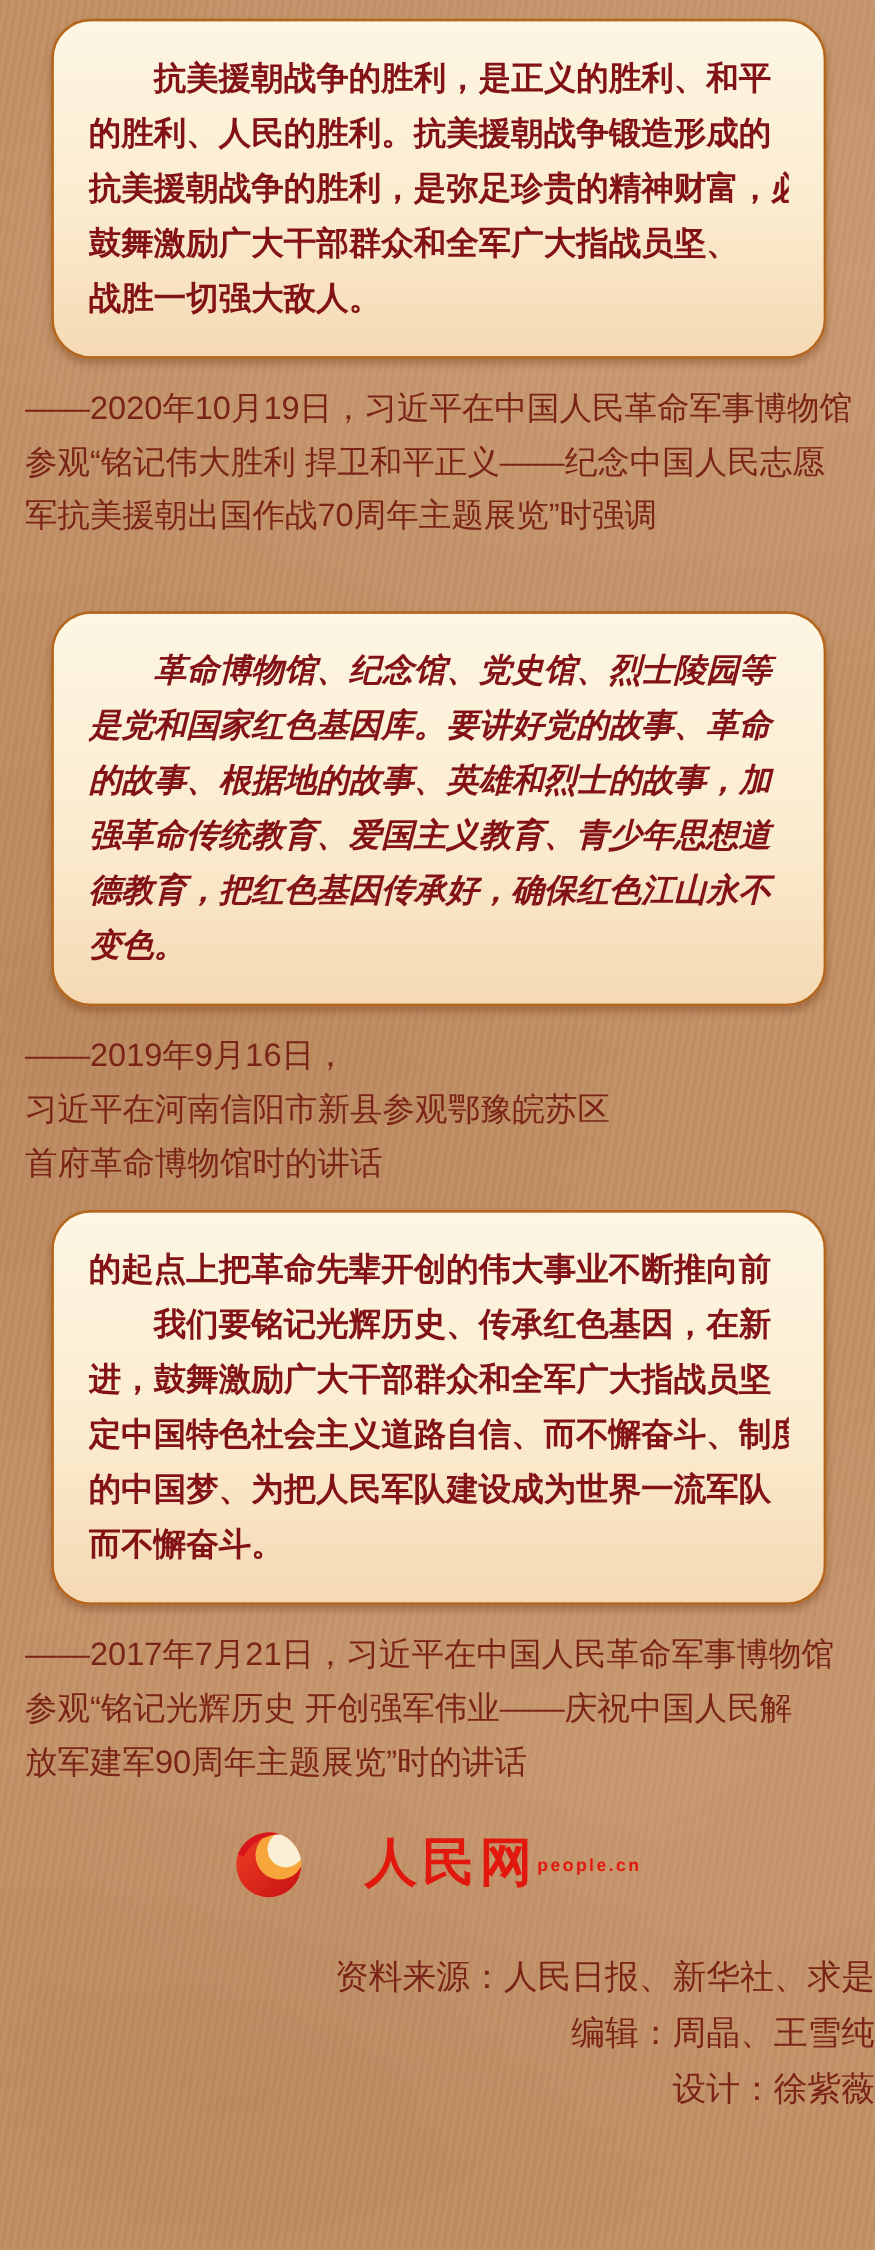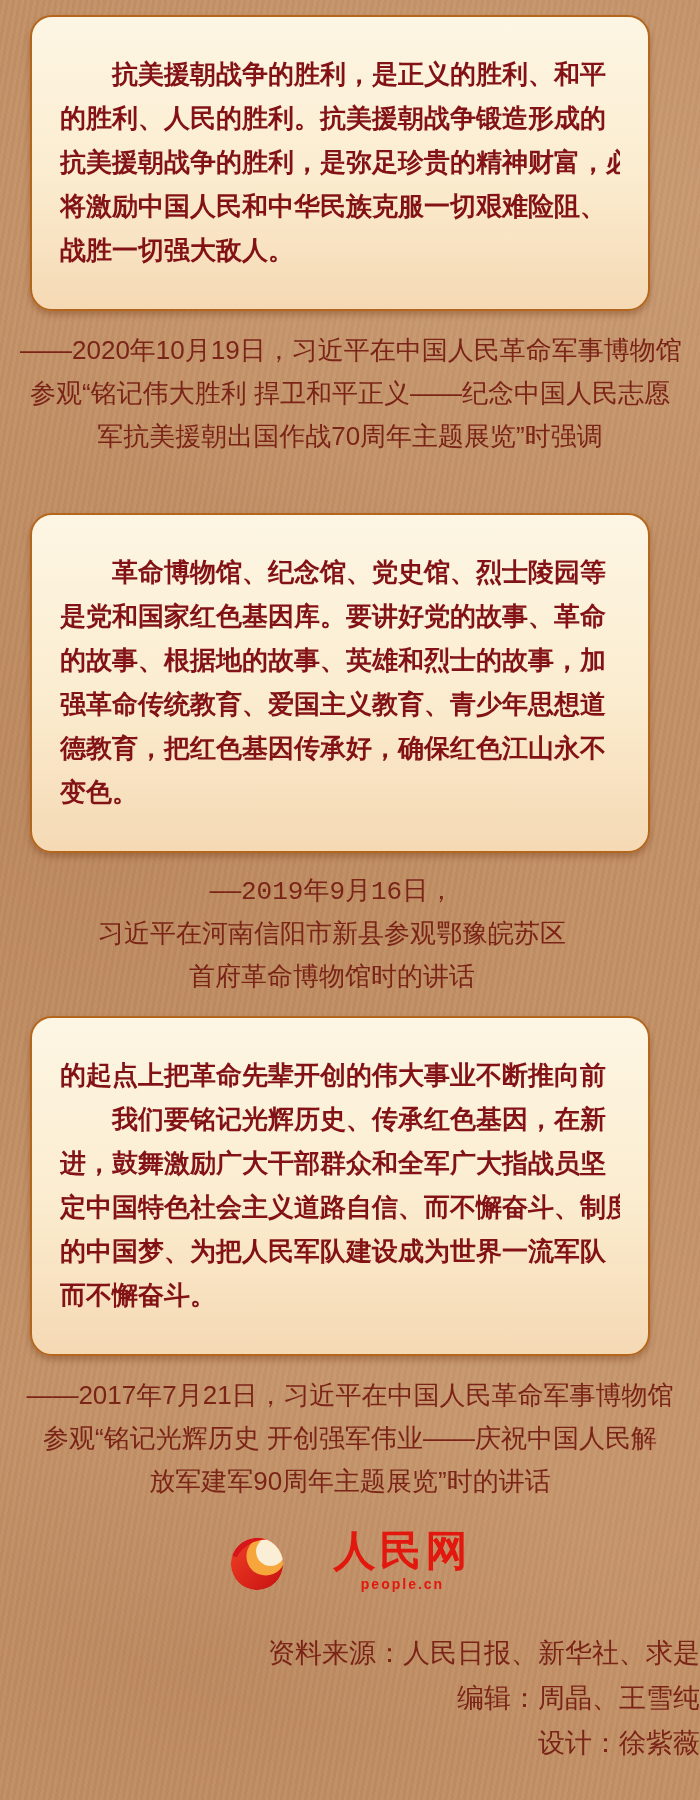--- a/index.html
+++ b/index.html
@@ -10,48 +10,48 @@
       radial-gradient(900px 500px at 80% 12%, rgba(255,236,214,.12), transparent 70%),
       radial-gradient(700px 600px at 12% 45%, rgba(125,70,30,.10), transparent 70%),
       radial-gradient(800px 500px at 70% 78%, rgba(255,230,205,.09), transparent 70%),
       radial-gradient(600px 400px at 30% 92%, rgba(120,65,25,.09), transparent 70%),
       repeating-linear-gradient(100deg, rgba(110,60,25,0.035) 0 3px, rgba(255,240,220,0.035) 3px 6px);
     font-family: "Liberation Sans", "DejaVu Sans", sans-serif;
   }
   .poster { width: 700px; height: 1800px; position: relative; }
 
   .quote-card {
-    width: 620px; margin-left: 30px; box-sizing: border-box;
-    border: 2px solid #b4661c; border-radius: 22px;
+    width: 620px; margin-left: 41px; box-sizing: border-box;
+    border: 2px solid #b4661c; border-radius: 32px;
     background: linear-gradient(180deg, #fdf6e4 0%, #fbeccf 55%, #f5d9b4 100%);
     box-shadow: 0 4px 6px rgba(105,50,15,.35);
-    padding: 36px 28px;
+    padding: 24px 28px;
   }
   .quote-card.first { margin-top: 15px; }
   .quote-line {
     font-family: "Liberation Serif", "DejaVu Serif", serif;
     font-weight: bold; font-size: 26px; line-height: 44px;
     color: #831216; white-space: nowrap; overflow: hidden;
   }
   .quote-line.indent { text-indent: 52px; }
 
-  .attribution { margin: 18px 20px 0 20px; text-align: center; }
-  .attribution.inset { margin-right: 56px; font-family: Liberation Mono, monospace; }
+  .attribution { margin: 18px 20px 0 20px; text-align: left; }
+  .attribution.inset { margin-right: 56px; }
   .attr-line {
     font-size: 26px; line-height: 43px; color: #7a2418; white-space: nowrap;
   }
-  .gap-lg { margin-top: 55px; }
+  .gap-lg { margin-top: 55px; font-style: italic; }
   .gap-md { margin-top: 16px; }
 
   .logo {
     margin-top: 30px; height: 60px;
     display: flex; align-items: center; justify-content: center; gap: 12px;
   }
   .logo-icon { width: 58px; height: 58px; flex: 0 0 auto; }
-  .logo-textcol { display: flex; flex-direction: column; align-items: center; margin-left: 35px; }
+  .logo-textcol { display: flex; flex-direction: row; align-items: center; margin-left: 35px; }
   .logo-wordmark {
     font-family: "Liberation Serif", "DejaVu Serif", serif;
     font-weight: bold; font-size: 42px; line-height: 40px;
     color: #e2170d; letter-spacing: 4px;
   }
   .logo-domain {
     font-weight: bold; font-size: 14px; line-height: 22px;
     color: #e2170d; letter-spacing: 2px; margin-top: 2px;
   }
 
@@ -62,21 +62,21 @@
 </style>
 </head>
 <body>
 
 <div class="poster">
 
   <div class="quote-card first">
     <div class="quote-line indent">抗美援朝战争的胜利，是正义的胜利、和平</div>
     <div class="quote-line">的胜利、人民的胜利。抗美援朝战争锻造形成的</div>
     <div class="quote-line">抗美援朝战争的胜利，是弥足珍贵的精神财富，必</div>
-    <div class="quote-line">将激励中国人民和中华民族克服一切艰难险阻、</div>
+    <div class="quote-line">鼓舞激励广大干部群众和全军广大指战员坚、</div>
     <div class="quote-line">战胜一切强大敌人。</div>
   </div>
 
   <div class="attribution">
     <div class="attr-line">——2020年10月19日，习近平在中国人民革命军事博物馆</div>
     <div class="attr-line">参观“铭记伟大胜利 捍卫和平正义——纪念中国人民志愿</div>
     <div class="attr-line">军抗美援朝出国作战70周年主题展览”时强调</div>
   </div>
 
   <div class="quote-card gap-lg">

